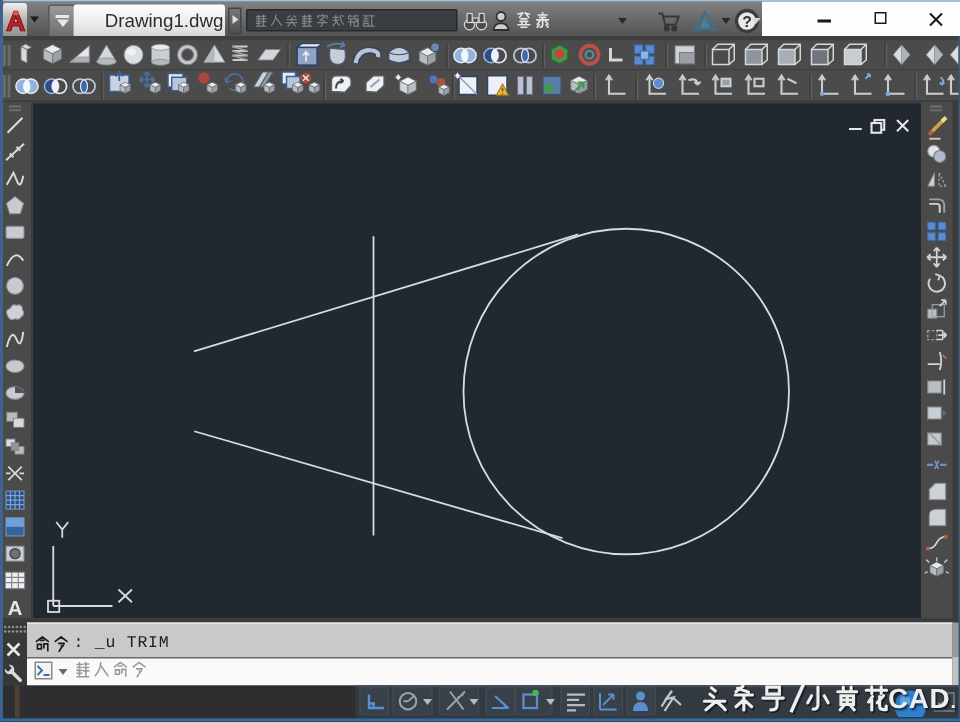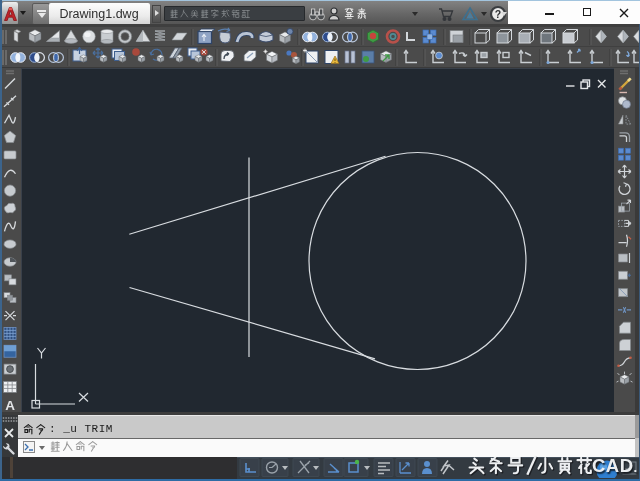--- a/index.html
+++ b/index.html
@@ -15,21 +15,21 @@
       <div style="position:absolute;left:2px;top:1px;width:16px;height:23px;background:linear-gradient(#efefef,#b9b9b9 45%,#8f8f8f);border-radius:2px;"></div>
       <svg width="20" height="24" viewBox="0 0 20 24" style="position:absolute;left:1px;top:1px;">
         <path d="M3.5 18.5 L8.4 5.5 H10.6 L15.5 18.5 H12.8 L11.7 15.2 H7.3 L6.2 18.5 Z M8 13 H11 L9.5 8.8 Z" fill="#c0242a" stroke="#8a1216" stroke-width="0.8"></path>
         <path d="M8.4 5.5 H10.6 L11.5 8 H7.6 Z" fill="#e45a55"></path>
       </svg>
       <div style="position:absolute;left:20px;top:10px;width:0;height:0;border-left:3.5px solid transparent;border-right:3.5px solid transparent;border-top:4.5px solid #1a1a1a;"></div>
       <div style="position:absolute;left:32px;top:2px;width:18px;height:22px;background:linear-gradient(#9a9a9a,#6e6e6e);border:1px solid #5a5a5a;border-radius:2px;"></div>
       <div style="position:absolute;left:37px;top:9px;width:9px;height:1.5px;background:#e8e8e8;"></div>
       <div style="position:absolute;left:37.5px;top:12px;width:0;height:0;border-left:4px solid transparent;border-right:4px solid transparent;border-top:5px solid #e8e8e8;"></div>
       <div style="position:absolute;left:49px;top:2px;width:101px;height:22px;background:linear-gradient(#fdfdfd,#ebebeb 60%,#d2d2d2);border-radius:2px 2px 0 0;"></div>
-      <div style="position:absolute;left:49px;top:2px;width:100px;height:22px;font:12.5px 'Liberation Sans',sans-serif;color:#2e2e2e;text-align:center;line-height:22px;">Drawing1.dwg</div>
+      <div style="position:absolute;left:49px;top:2px;width:100px;height:22px;font:12.5px 'Liberation Sans',sans-serif;color:#2e2e2e;text-align:right;line-height:22px;">Drawing1.dwg</div>
       <div style="position:absolute;left:152px;top:4px;width:9px;height:18px;background:linear-gradient(#777,#4f4f4f);border:1px solid #444;"></div>
       <div style="position:absolute;left:154.5px;top:9px;width:0;height:0;border-top:3.5px solid transparent;border-bottom:3.5px solid transparent;border-left:4.5px solid #ddd;"></div>
       <div style="position:absolute;left:164px;top:5px;width:141px;height:15px;background:#3a3e42;border:1px solid #26292c;border-radius:1px;"></div>
       <svg width="100" height="16" viewBox="0 0 100 16" style="position:absolute;left:166px;top:5px;">
         <g transform="translate(4,3.5) scale(0.5125)" stroke="#8e9194" stroke-width="1.580487804878049" fill="none" stroke-linecap="round" opacity="0.85">
           <path d="M2 3 H7 M4.5 1 V6 M2 6 H7 M8.5 2.5 H14 M11 1 V15 M8.5 6 H14 M8.5 9.5 H14 M2 9 H7 M2 12 L7 12 M4.5 8 V15.5 M2 15.5 H14"></path>
         </g>
         <g transform="translate(14.2,3.5) scale(0.5125)" stroke="#8e9194" stroke-width="1.580487804878049" fill="none" stroke-linecap="round" opacity="0.85">
           <path d="M7 1 Q7 8 1.5 14.5 M7 4 L14.5 14.5"></path>
         </g>

